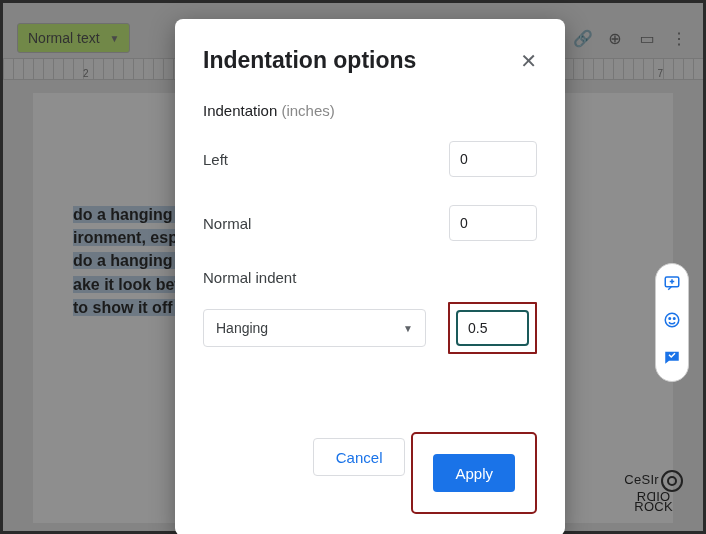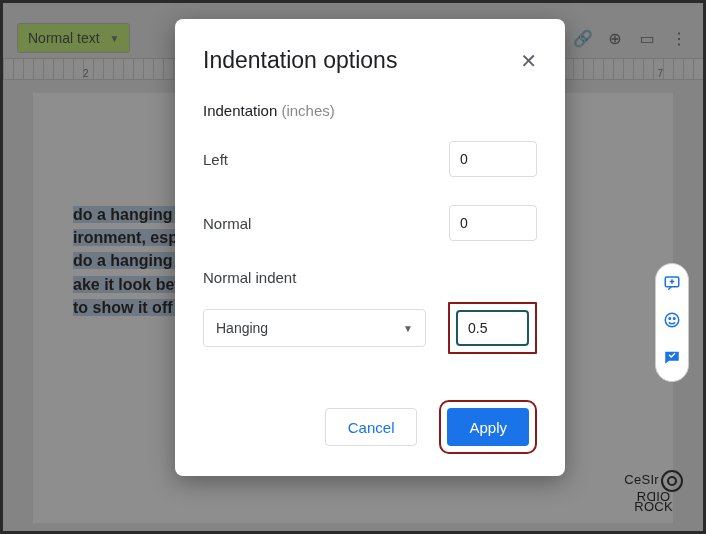--- a/index.html
+++ b/index.html
@@ -152,21 +152,21 @@
   }
   .dlg-header {
     display: flex;
     align-items: center;
     justify-content: space-between;
     margin-bottom: 28px;
   }
   .dlg-title {
     font-family: "Google Sans","Product Sans",Arial,sans-serif;
     font-size: 23px;
-    font-weight: 400;
+    font-weight: 700;
     color: #202124;
   }
   .dlg-close {
     font-size: 20px;
     color: #5f6368;
     cursor: pointer;
     line-height: 1;
   }
   .section-label {
     font-size: 15px;
@@ -229,28 +229,29 @@
     height: 36px;
     border: 2px solid #1a5a5a;
     border-radius: 4px;
     font-size: 14px;
     padding: 0 10px;
     color: #202124;
     outline: none;
   }
   .apply-hl {
     border: 2px solid #8a1a1a;
-    padding: 6px;
-    border-radius: 10px;
+    padding: 20px;
+    border-radius: 5px;
+    margin-top: 32px;
   }
   .footer {
     display: flex;
     justify-content: flex-end;
     align-items: center;
-    gap: 22px;
+    gap: 6px;
   }
   .btn {
     height: 38px;
     border-radius: 4px;
     font-size: 15px;
     font-weight: 500;
     padding: 0 22px;
     cursor: pointer;
     border: none;
     display: flex;

